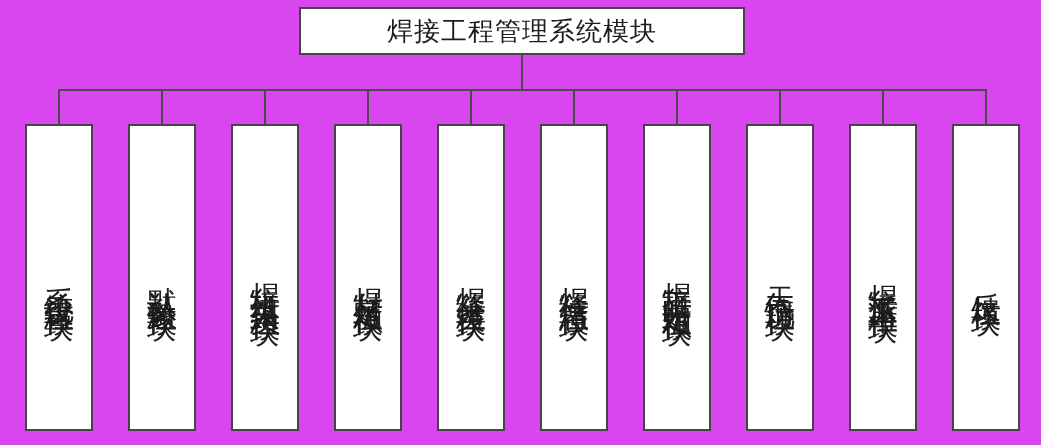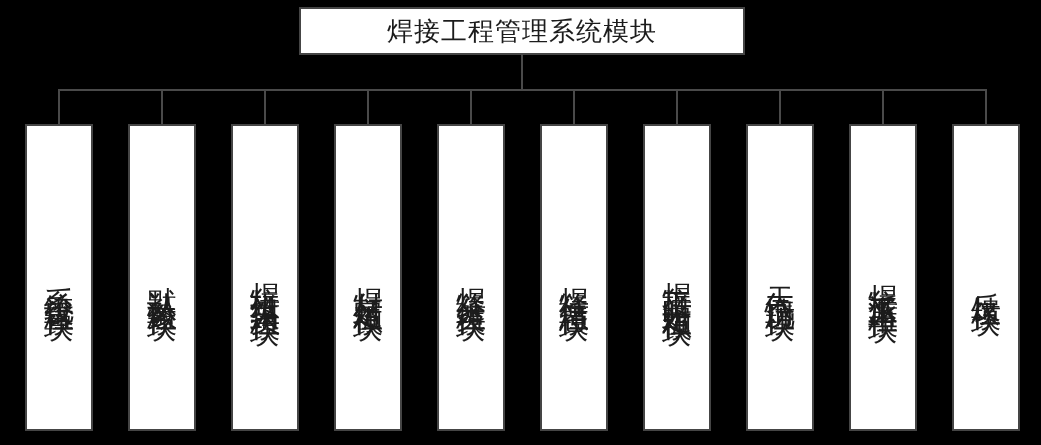--- a/index.html
+++ b/index.html
@@ -1,20 +1,20 @@
 <!DOCTYPE html>
 <html><head>
 <meta charset="utf-8">
 <style>
   html, body { margin: 0; padding: 0; background: #ffffff; }
   .canvas {
     position: relative;
     width: 1041px;
     height: 445px;
-    background: #000000;
+    background: #d946ef;
     font-family: "Liberation Serif", "DejaVu Serif", serif;
     overflow: hidden;
   }
   .box {
     box-sizing: border-box;
     border: 2px solid #454545;
     background: #ffffff;
   }
   .root-box {
     position: absolute;

